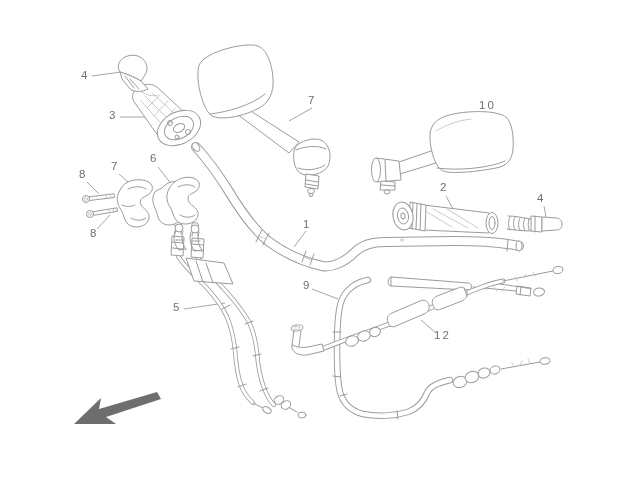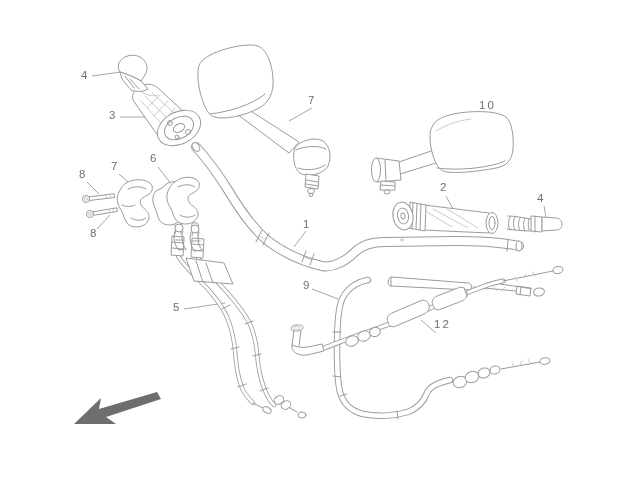--- a/index.html
+++ b/index.html
@@ -236,15 +236,15 @@
 <div class="callout" style="left:479px;top:100px">10</div>
 <div class="callout" style="left:440px;top:182px">2</div>
 <div class="callout" style="left:537px;top:193px">4</div>
 <div class="callout" style="left:111px;top:161px">7</div>
 <div class="callout" style="left:150px;top:153px">6</div>
 <div class="callout" style="left:79px;top:169px">8</div>
 <div class="callout" style="left:90px;top:228px">8</div>
 <div class="callout" style="left:303px;top:219px">1</div>
 <div class="callout" style="left:173px;top:302px">5</div>
 <div class="callout" style="left:303px;top:280px">9</div>
-<div class="callout" style="left:434px;top:319px">12</div>
+<div class="callout" style="left:434px;top:330px">12</div>
 
 </div>
 
 </body></html>

